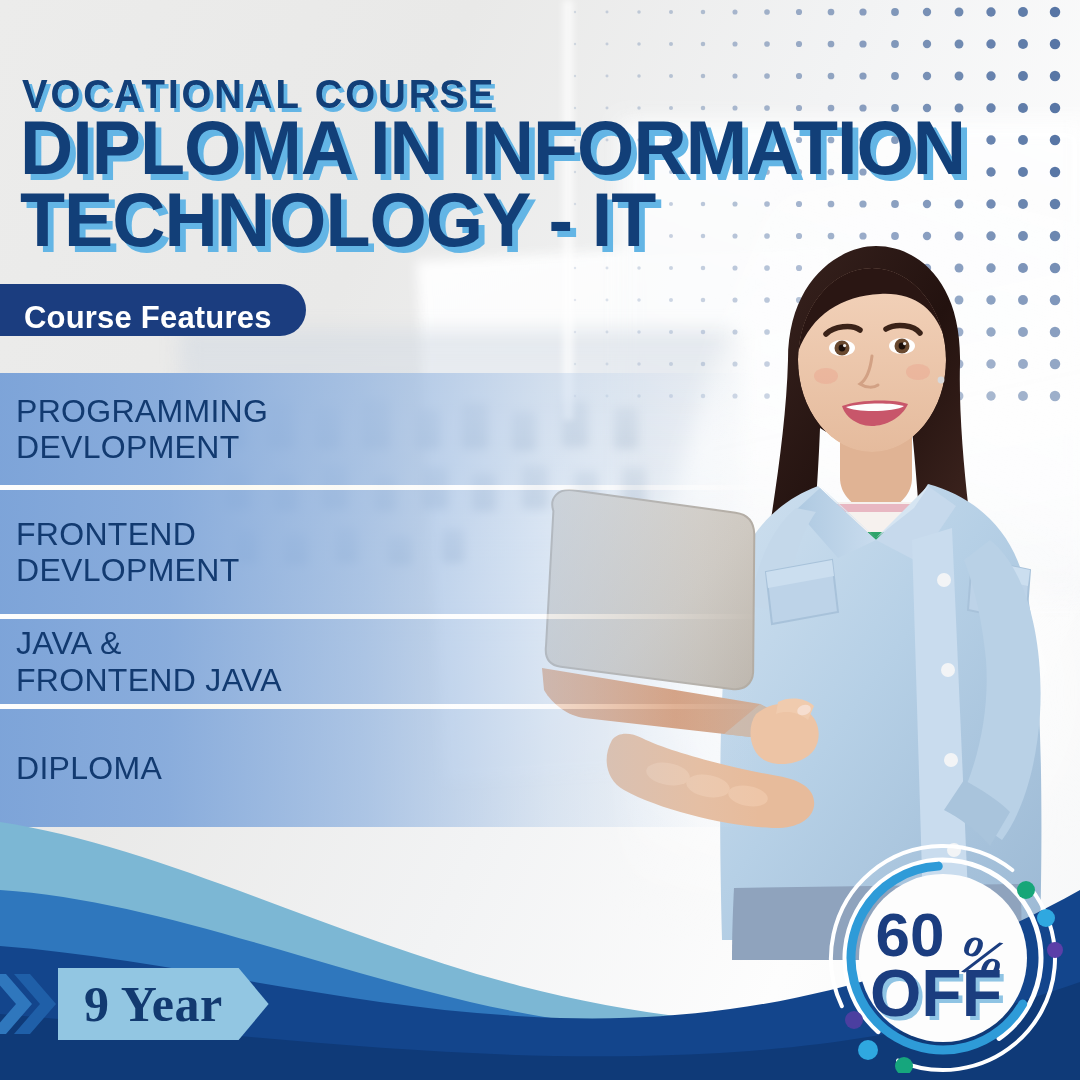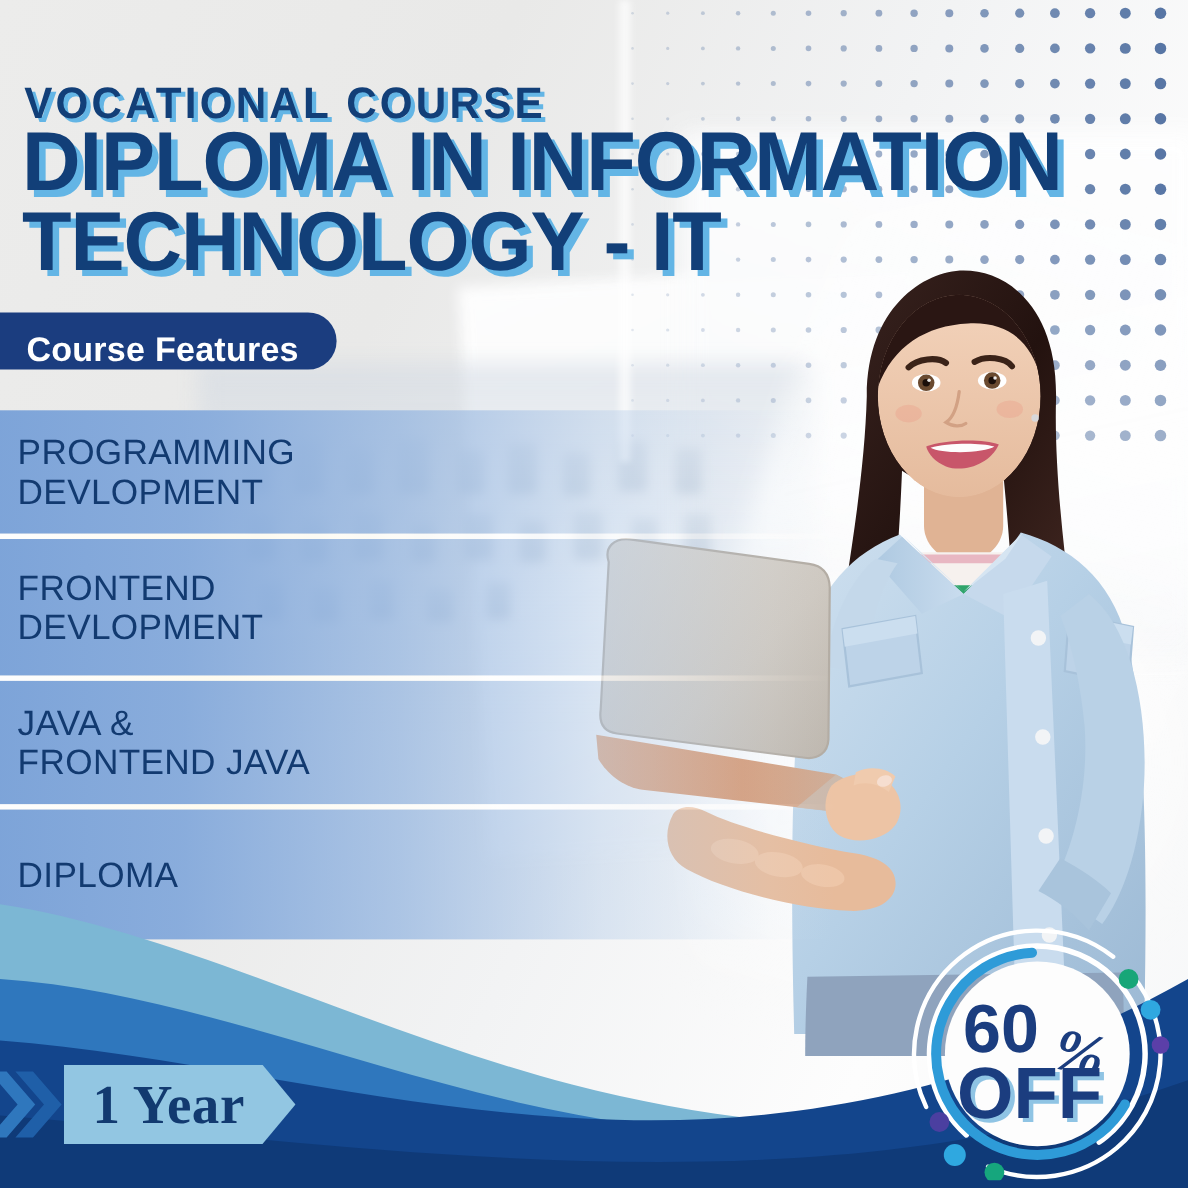--- a/index.html
+++ b/index.html
@@ -539,21 +539,21 @@
         </div>
       </div>
       <div class="fdiv"></div>
       <div class="frow" style="height: 124px;">
         <div class="ftext">
           <div>FRONTEND</div>
           <div>DEVLOPMENT</div>
         </div>
       </div>
       <div class="fdiv"></div>
-      <div class="frow" style="height: 112px;">
+      <div class="frow" style="height: 85px;">
         <div class="ftext">
           <div>JAVA &amp;</div>
           <div>FRONTEND JAVA</div>
         </div>
       </div>
       <div class="fdiv"></div>
       <div class="frow" style="height: 118px;">
         <div class="ftext">
           <div>DIPLOMA</div>
         </div>
@@ -566,21 +566,21 @@
     <path d="M0 196 C180 210 360 262 560 268 C760 274 930 224 1080 140 L1080 330 L0 330 Z" fill="#13458c"></path>
     <path d="M0 264 C200 280 420 310 640 306 C840 302 960 274 1080 232 L1080 330 L0 330 Z" fill="#0f3a78"></path>
   </svg>
 
   <div class="ribbon-wrap">
     <svg class="chev" viewBox="0 0 62 72">
       <path d="M-10 6 L16 36 L-10 66 L6 66 L32 36 L6 6 Z" fill="#2f77bd"></path>
       <path d="M14 6 L40 36 L14 66 L30 66 L56 36 L30 6 Z" fill="#1f5fa8"></path>
     </svg>
     <div class="ribbon">
-      <span>1 Year</span>
+      <span>9 Year</span>
     </div>
   </div>
 
   <svg id="discount" viewBox="0 0 250 235">
     <circle cx="125" cy="120" r="112" fill="none" stroke="#ffffff" stroke-width="4" stroke-dasharray="300 80" stroke-linecap="round" transform="rotate(-40 125 120)"></circle>
     <circle cx="125" cy="120" r="98" fill="none" stroke="#ffffff" stroke-width="5" stroke-dasharray="470 130" stroke-linecap="round" transform="rotate(140 125 120)"></circle>
     <circle cx="125" cy="120" r="92" fill="none" stroke="#2e9bd8" stroke-width="9" stroke-dasharray="380 200" stroke-linecap="round" transform="rotate(30 125 120)"></circle>
     <circle cx="125" cy="120" r="84" fill="#fdfdfd"></circle>
 
     <circle cx="208" cy="52" r="9" fill="#17a678"></circle>

